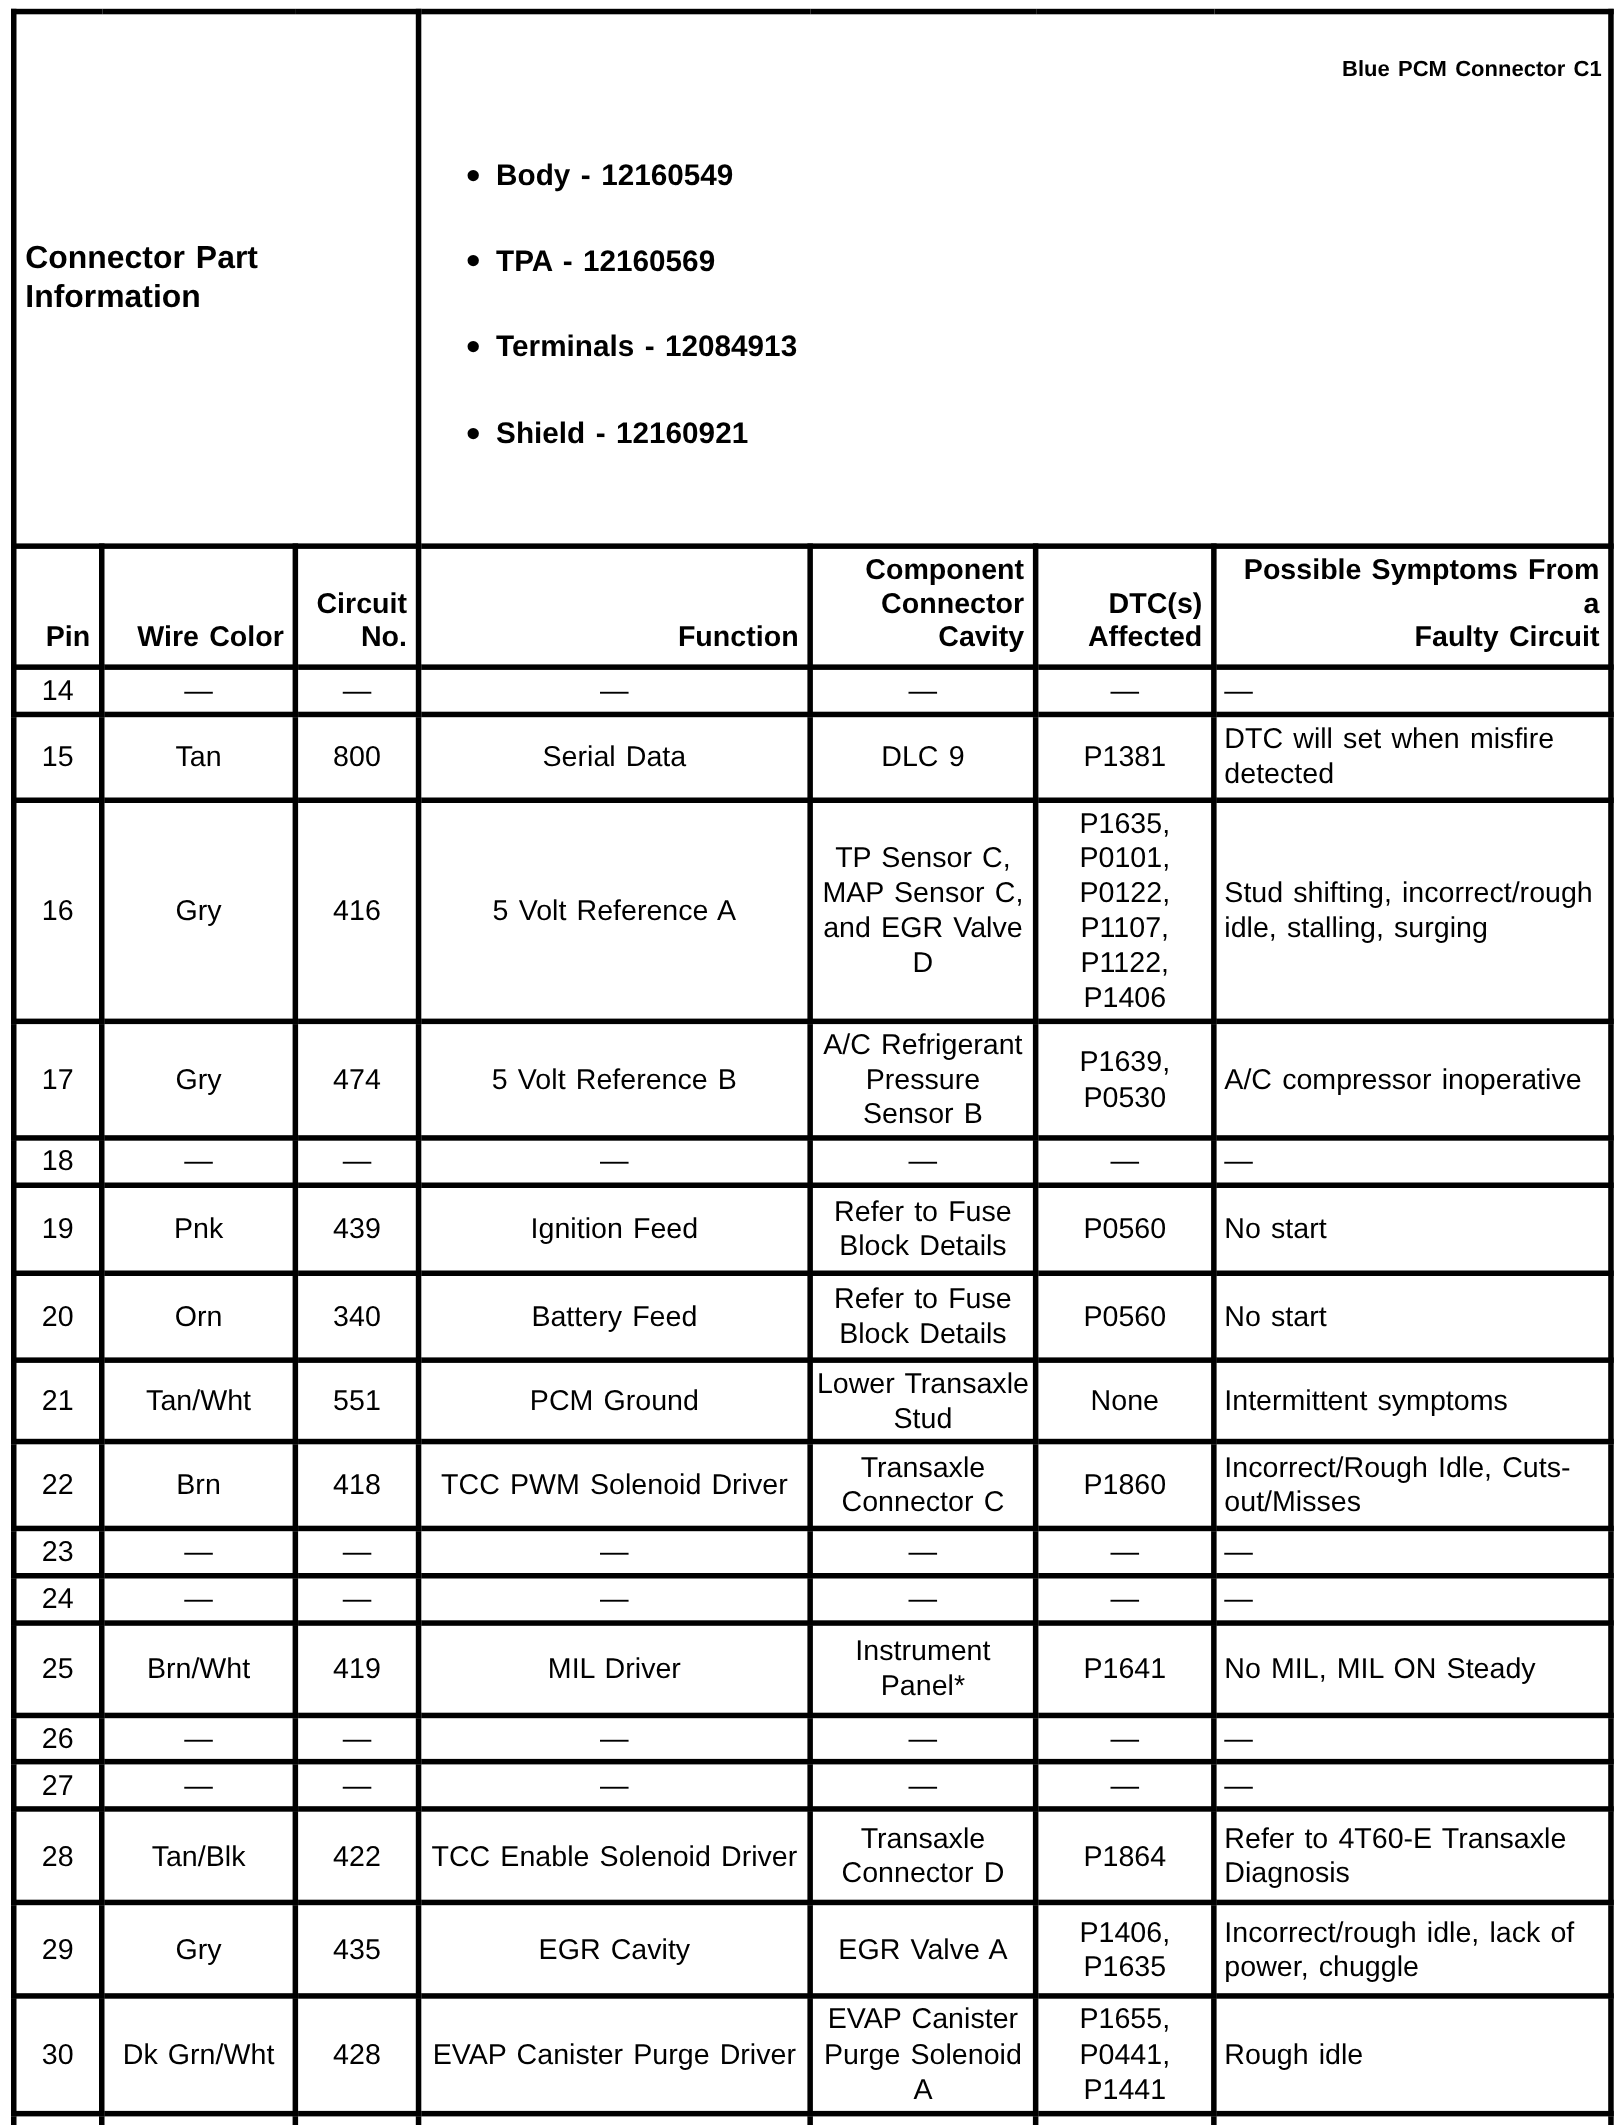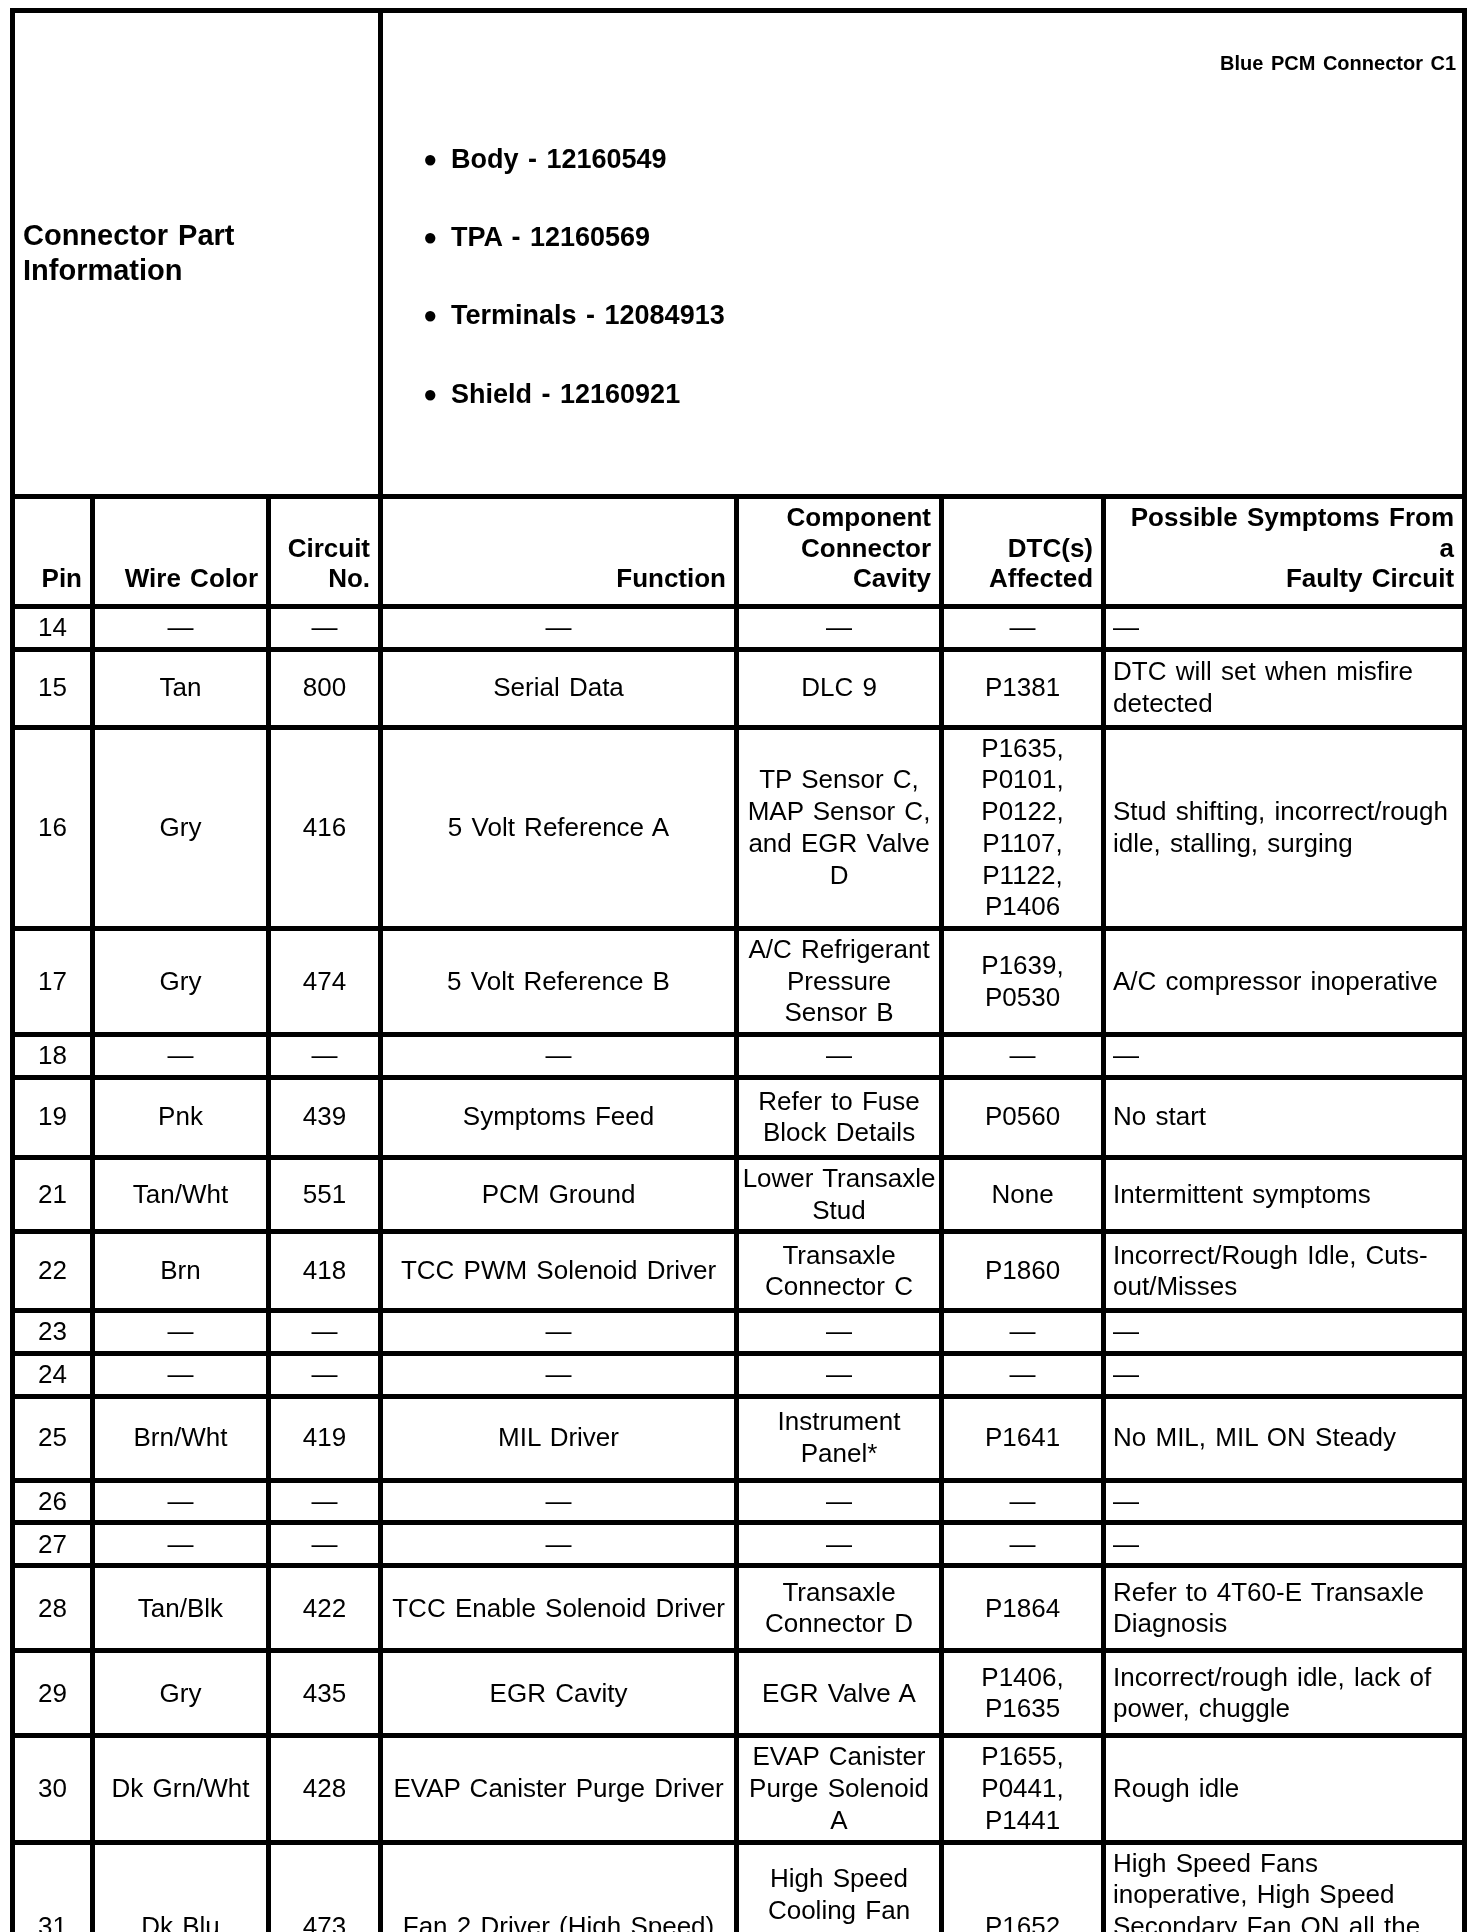--- a/index.html
+++ b/index.html
@@ -185,21 +185,31 @@
           <td class="c-circuit">—</td>
           <td class="c-function">—</td>
           <td class="c-cavity">—</td>
           <td class="c-dtc">—</td>
           <td class="c-symptoms">—</td>
         </tr>
         <tr style="height: 80px;">
           <td class="c-pin">19</td>
           <td class="c-wire">Pnk</td>
           <td class="c-circuit">439</td>
-          <td class="c-function">Symptoms Feed</td>
+          <td class="c-function">Ignition Feed</td>
+          <td class="c-cavity">Refer to Fuse
+Block Details</td>
+          <td class="c-dtc">P0560</td>
+          <td class="c-symptoms">No start</td>
+        </tr>
+        <tr style="height: 79px;">
+          <td class="c-pin">20</td>
+          <td class="c-wire">Orn</td>
+          <td class="c-circuit">340</td>
+          <td class="c-function">Battery Feed</td>
           <td class="c-cavity">Refer to Fuse
 Block Details</td>
           <td class="c-dtc">P0560</td>
           <td class="c-symptoms">No start</td>
         </tr>
         <tr style="height: 73px; margin-top: 46px;">
           <td class="c-pin">21</td>
           <td class="c-wire">Tan/Wht</td>
           <td class="c-circuit">551</td>
           <td class="c-function">PCM Ground</td>

